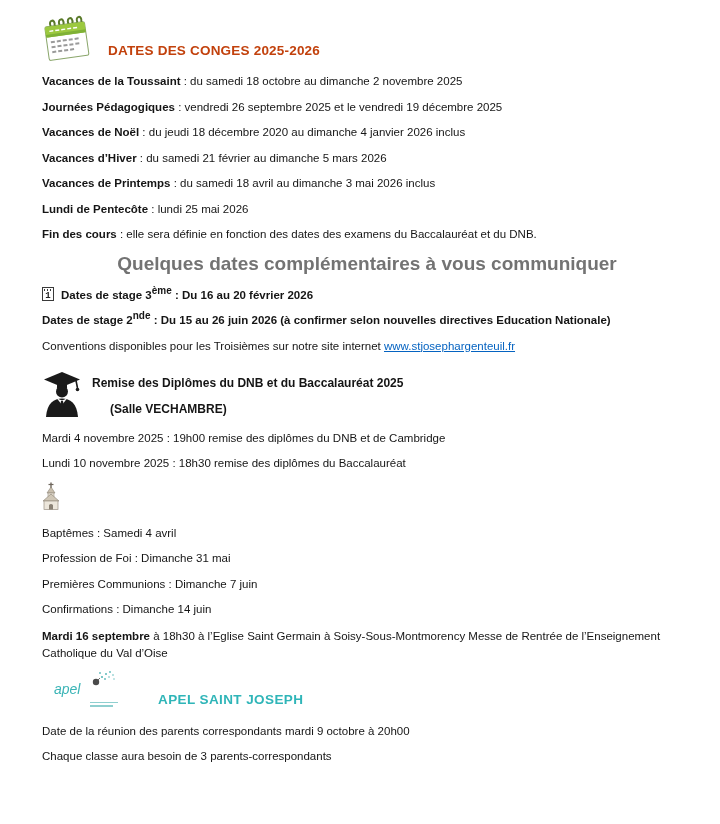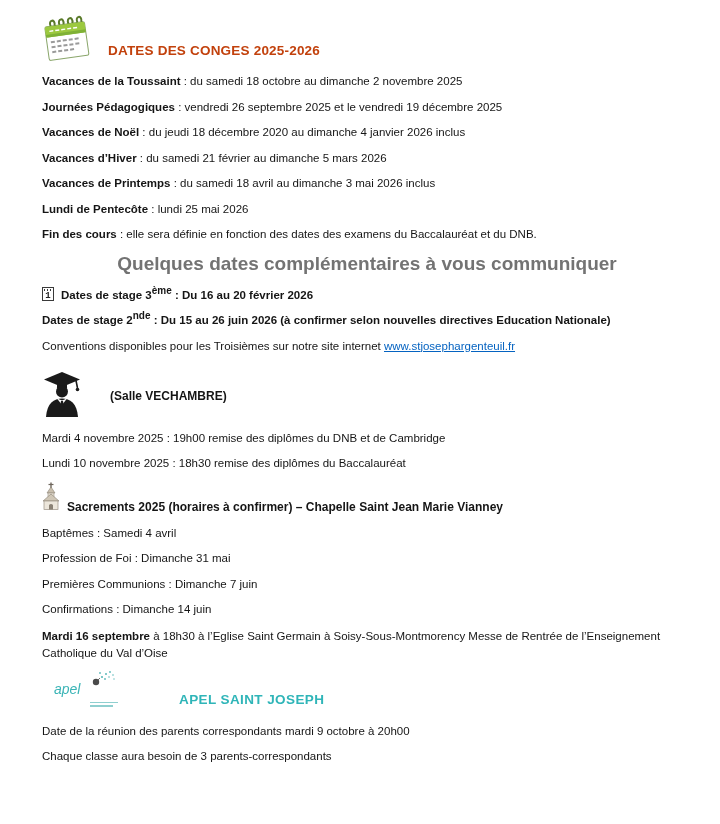--- a/index.html
+++ b/index.html
@@ -35,21 +35,21 @@
   .dip-text .t1 { font-weight:700; font-size:12px; line-height:14px; margin:0 0 12px 0; }
   .dip-text .t2 { font-weight:700; font-size:12px; line-height:14px; margin:0 0 0 18px; }
 
   
   .sac-head { display:flex; align-items:flex-end; gap:7px; margin:8px 0 12px 0; }
   .sac-title { font-weight:700; font-size:12px; line-height:14px; }
 
   .messe { line-height:17px; margin-bottom:0; max-width:652px; }
 
   
-  .apel-row { display:flex; align-items:flex-end; gap:43px; margin:8px 0 10px 0; padding-left:6px; height:44px; }
+  .apel-row { display:flex; align-items:flex-end; gap:22px; margin:8px 0 10px 0; padding-left:6px; height:44px; }
   .apel-logo { position:relative; width:88px; height:44px; }
   .apel-word { position:absolute; left:6px; top:11px; color:#3ab4b6; font-size:14px; font-style:italic; }
   .apel-tag { position:absolute; left:42px; bottom:5px; }
   .apel-tag i { display:block; height:1.5px; background:#8fcfcf; margin-bottom:2px; }
   .apel-tag i:nth-child(1){ width:28px; } .apel-tag i:nth-child(2){ width:23px; }
   .apel-burst { position:absolute; left:36px; top:0; }
   .apel-title { color:#2fb5b8; font-weight:700; font-size:13.5px; letter-spacing:0.4px; padding-bottom:7px; }
   .ag { padding-left:3px; }
 </style>
 </head>
@@ -116,37 +116,37 @@
       <polygon points="20,1 38,8.5 20,16 2,8.5" fill="#1a1a1a"></polygon>
       <rect x="15" y="13" width="10" height="4" fill="#1a1a1a"></rect>
       <path d="M34 9.5 L35.5 17" stroke="#1a1a1a" stroke-width="1.6" fill="none"></path>
       <circle cx="35.5" cy="18.5" r="1.8" fill="#1a1a1a"></circle>
       <circle cx="20" cy="20.5" r="6" fill="#1a1a1a"></circle>
       <path d="M4 46 C5 32 12 27.5 20 27.5 C28 27.5 35 32 36 46 Z" fill="#1a1a1a"></path>
       <polygon points="15,27.5 20,34 25,27.5 20,29.5" fill="#ffffff"></polygon>
       <polygon points="19,30 21,30 22.5,38 20,41 17.5,38" fill="#1a1a1a"></polygon>
     </svg></span>
     <div class="dip-text">
+      <p class="t1">Remise des Diplômes du DNB et du Baccalauréat 2025</p>
       <p class="t2">(Salle VECHAMBRE)</p>
     </div>
   </div>
   <p class="line">Mardi 4 novembre 2025 : 19h00 remise des diplômes du DNB et de Cambridge</p>
   <p class="line">Lundi 10 novembre 2025 : 18h30 remise des diplômes du Baccalauréat</p>
 
   <div class="sac-head">
     <span><svg width="18" height="28" viewBox="0 0 18 28">
       <line x1="9" y1="0.5" x2="9" y2="6" stroke="#6e665c" stroke-width="1.4"></line>
       <line x1="6.5" y1="2.5" x2="11.5" y2="2.5" stroke="#6e665c" stroke-width="1.2"></line>
       <polygon points="9,5 13,11 5,11" fill="#c9bfae" stroke="#8a8174" stroke-width="0.6"></polygon>
       <rect x="6" y="11" width="6" height="5" fill="#e4ddd0" stroke="#9a9184" stroke-width="0.6"></rect>
       <polygon points="9,12 17,19 1,19" fill="#cfc6b6" stroke="#8a8174" stroke-width="0.6"></polygon>
       <rect x="2" y="19" width="14" height="8.5" fill="#ece6db" stroke="#9a9184" stroke-width="0.7"></rect>
       <path d="M7 27.5 L7 23 Q9 20.8 11 23 L11 27.5 Z" fill="#8a8174"></path>
     </svg></span>
-    <span class="sac-title">Sacrements 2025 (horaires à confirmer) – Chapelle Saint Jean Marie Vianney</span>
   </div>
   <p class="line">Baptêmes : Samedi 4 avril</p>
   <p class="line">Profession de Foi : Dimanche 31 mai</p>
   <p class="line">Premières Communions : Dimanche 7 juin</p>
   <p class="line">Confirmations : Dimanche 14 juin</p>
 
   <p class="line messe"><b>Mardi 16 septembre</b><span> à 18h30 à l’Eglise Saint Germain à Soisy-Sous-Montmorency Messe de Rentrée de l’Enseignement Catholique du Val d’Oise</span></p>
 
   <div class="apel-row">
     <div class="apel-logo">

